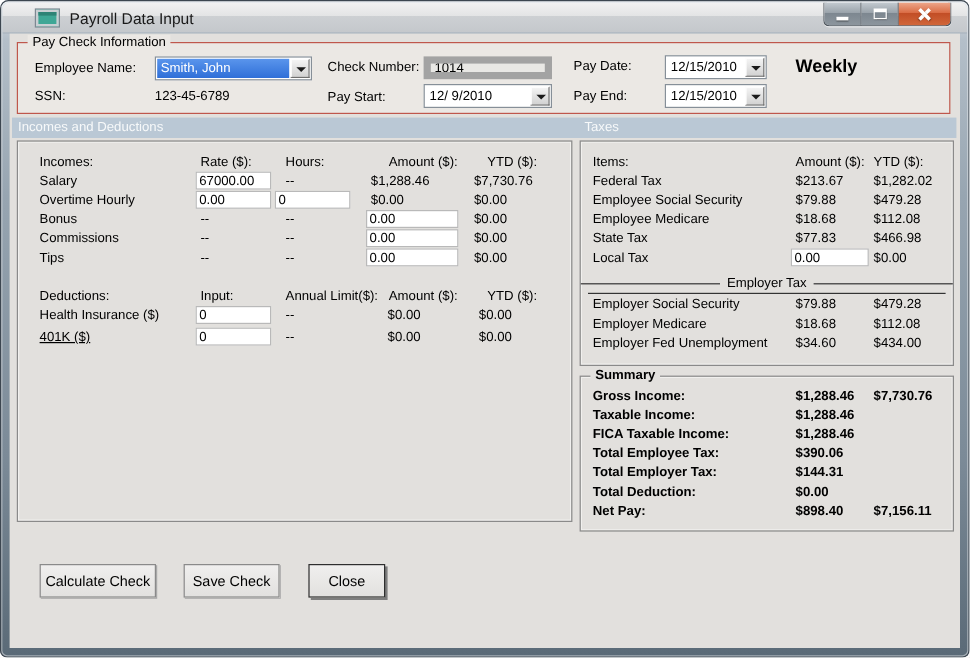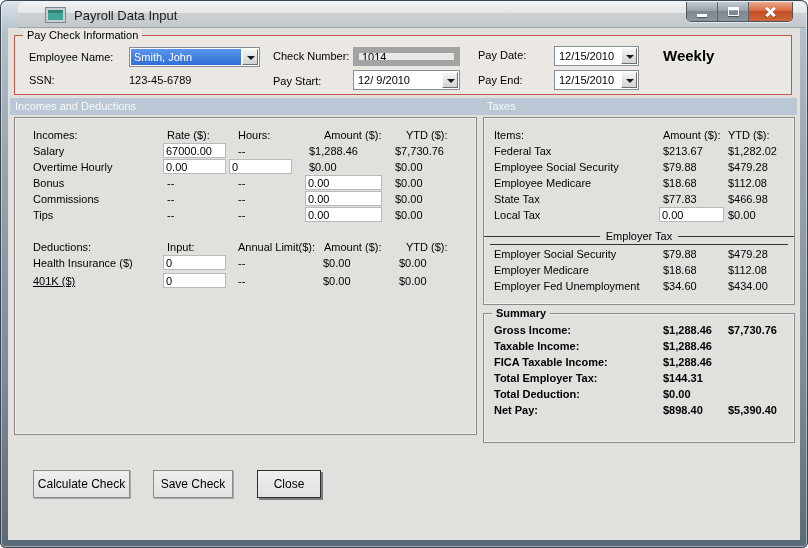--- a/index.html
+++ b/index.html
@@ -7,21 +7,21 @@
 
   
   .window {
     position:relative; width:808px; height:548px;
     border-radius:7px 7px 6px 6px;
     background:linear-gradient(180deg,#dde4ea 0%,#b4bfc9 6%,#97a5b1 30%,#7b8a97 70%,#5a6a77 100%);
     box-shadow:inset 0 0 0 1px #3c4650, inset 0 0 0 2px rgba(255,255,255,.45);
     overflow:hidden;
   }
   .titlebar {
-    position:absolute; left:18px; top:2px; right:2px; height:26px;
+    position:absolute; left:2px; top:2px; right:2px; height:26px;
     border-radius:6px 6px 0 0;
     background:linear-gradient(180deg,#f2f2f2 0%,#e3e4e5 45%,#cdd0d3 46%,#c4c8cc 100%);
     border-bottom:1px solid #9aa4ad;
   }
   .app-icon { position:absolute; left:28px; top:6px; width:19px; height:14px;
     background:#3fa796; border:2px solid #c9cfd3; box-shadow:0 0 0 1px #7d8892; }
   .app-icon::before { content:""; position:absolute; left:0; top:0; right:0; height:3px; background:#2e8376; }
   .win-title { position:absolute; left:56px; top:6px; font-size:13px; color:#1a1a1a; }
 
   .win-controls { position:absolute; top:0; right:13px; height:20px; display:flex;
@@ -315,33 +315,38 @@
         <span class="tx-c1">Taxable Income:</span>
         <span class="tx-c2">$1,288.46</span>
         <span class="tx-c3"></span>
       </div>
       <div class="row">
         <span class="tx-c1">FICA Taxable Income:</span>
         <span class="tx-c2">$1,288.46</span>
         <span class="tx-c3"></span>
       </div>
       <div class="row">
+        <span class="tx-c1">Total Employee Tax:</span>
+        <span class="tx-c2">$390.06</span>
+        <span class="tx-c3"></span>
+      </div>
+      <div class="row">
         <span class="tx-c1">Total Employer Tax:</span>
         <span class="tx-c2">$144.31</span>
         <span class="tx-c3"></span>
       </div>
       <div class="row">
         <span class="tx-c1">Total Deduction:</span>
         <span class="tx-c2">$0.00</span>
         <span class="tx-c3"></span>
       </div>
       <div class="row">
         <span class="tx-c1">Net Pay:</span>
         <span class="tx-c2">$898.40</span>
-        <span class="tx-c3">$5,390.40</span>
+        <span class="tx-c3">$7,156.11</span>
       </div>
     </div>
 
     <button class="btn btn-calc">Calculate Check</button>
     <button class="btn btn-save">Save Check</button>
     <button class="btn btn-close">Close</button>
 
   </div>
 </div>
 

